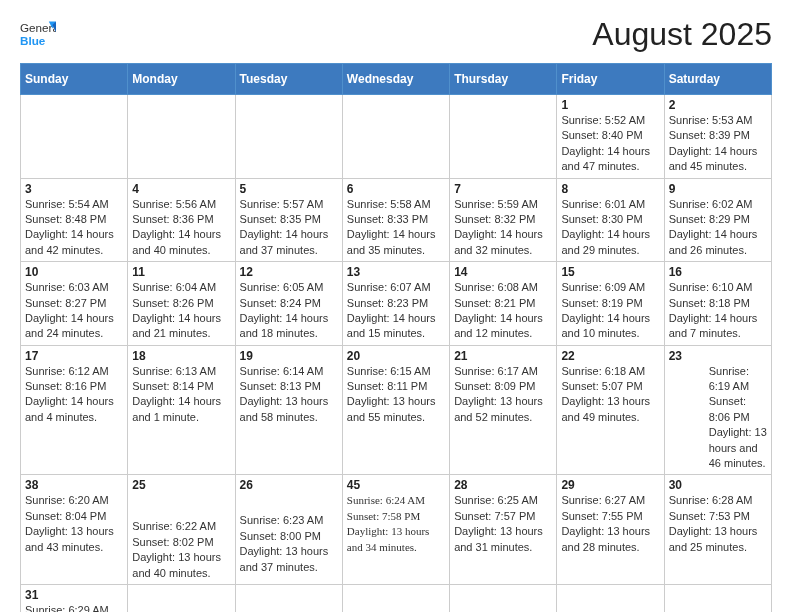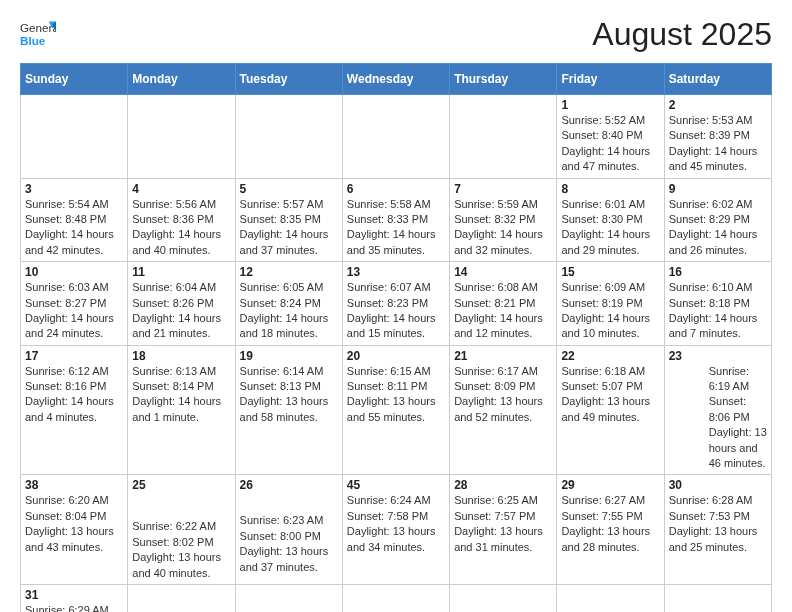--- a/index.html
+++ b/index.html
@@ -281,21 +281,21 @@
 Daylight: 13 hours and 40 minutes.</div>
           </td>
           <td>
             <div class="day-number">26</div>
             <div class="day-info" style="white-space: pre-line; margin-top: 21px;">Sunrise: 6:23 AM
 Sunset: 8:00 PM
 Daylight: 13 hours and 37 minutes.</div>
           </td>
           <td>
             <div class="day-number">45</div>
-            <div class="day-info" style="white-space: pre-line;">Sunrise: 6:24 AM
+            <div class="day-info" style="white-space: pre-line; font-family: Liberation Serif, serif;">Sunrise: 6:24 AM
 Sunset: 7:58 PM
 Daylight: 13 hours and 34 minutes.</div>
           </td>
           <td>
             <div class="day-number">28</div>
             <div class="day-info" style="white-space: pre-line;">Sunrise: 6:25 AM
 Sunset: 7:57 PM
 Daylight: 13 hours and 31 minutes.</div>
           </td>
           <td>

